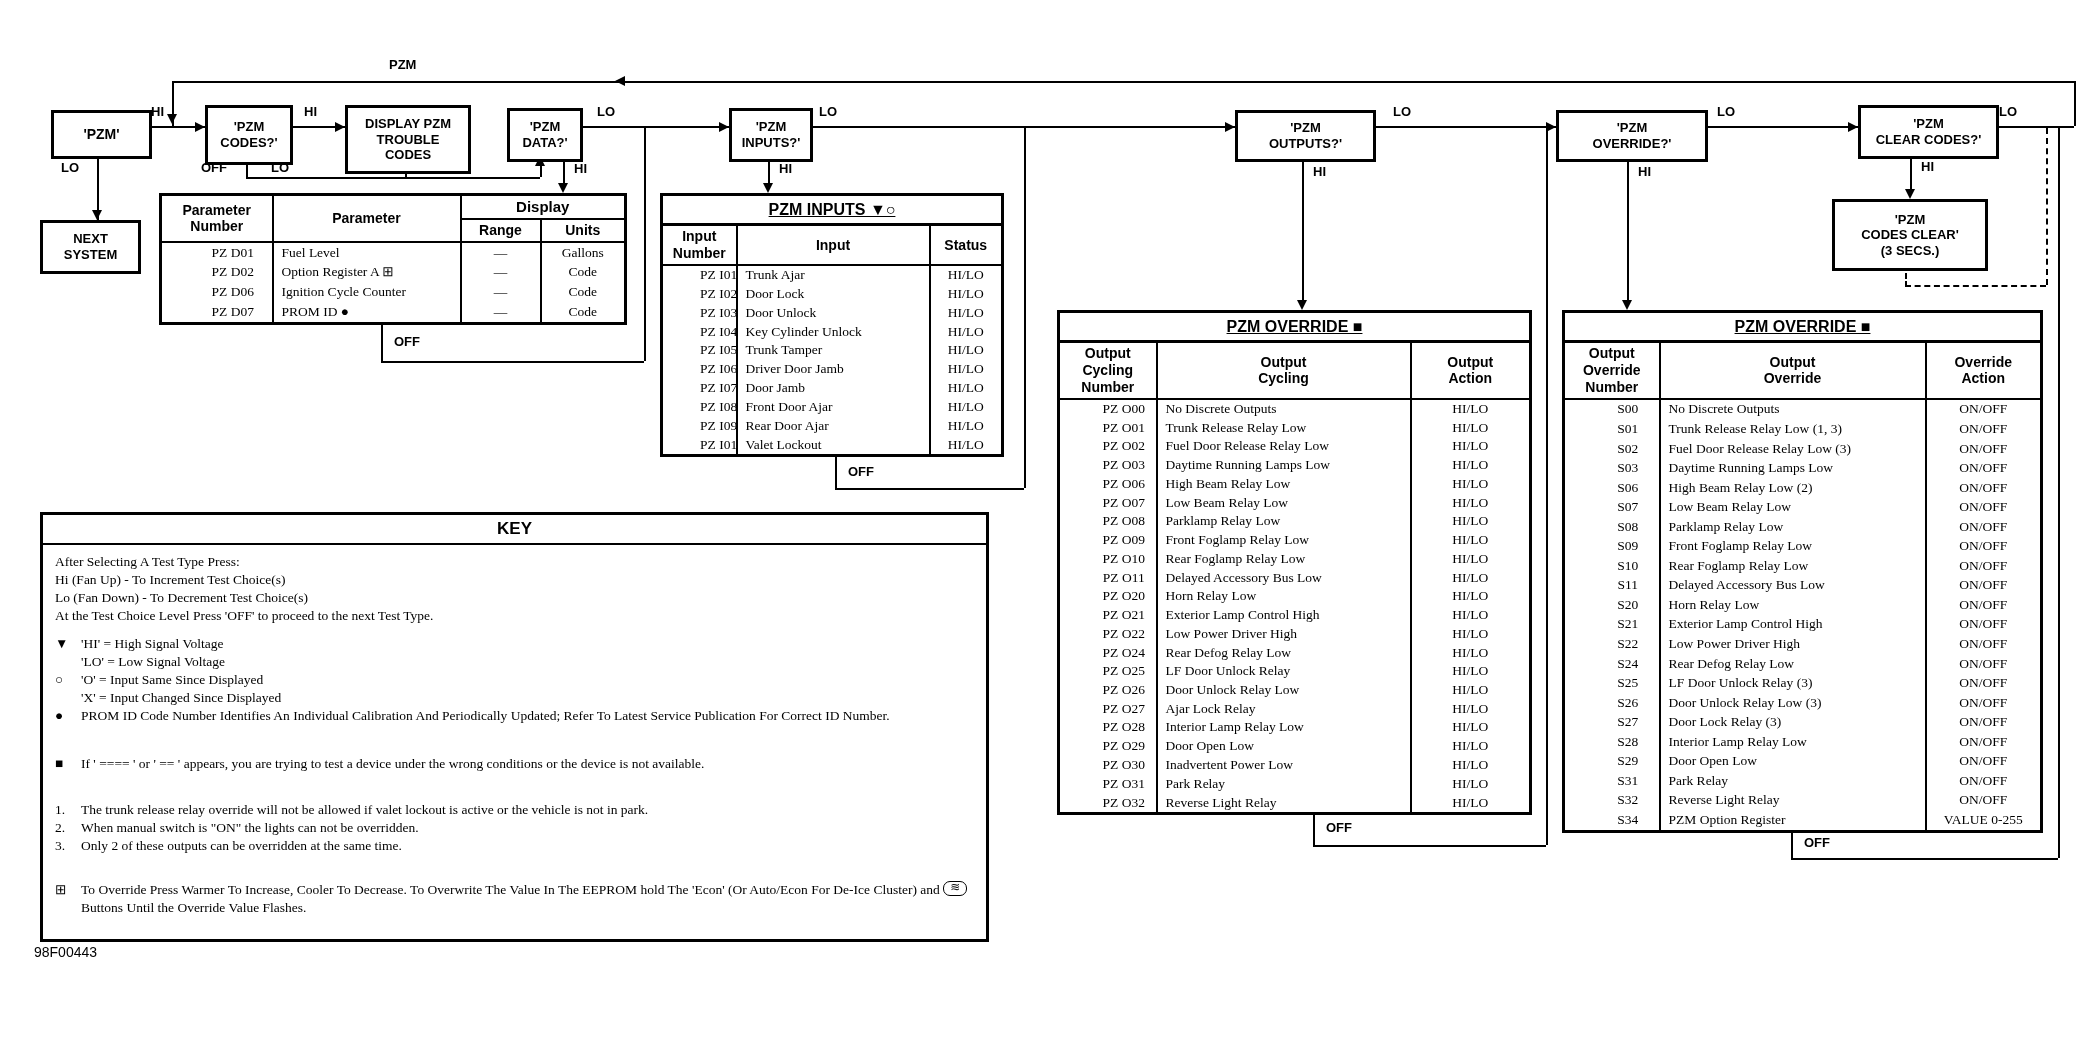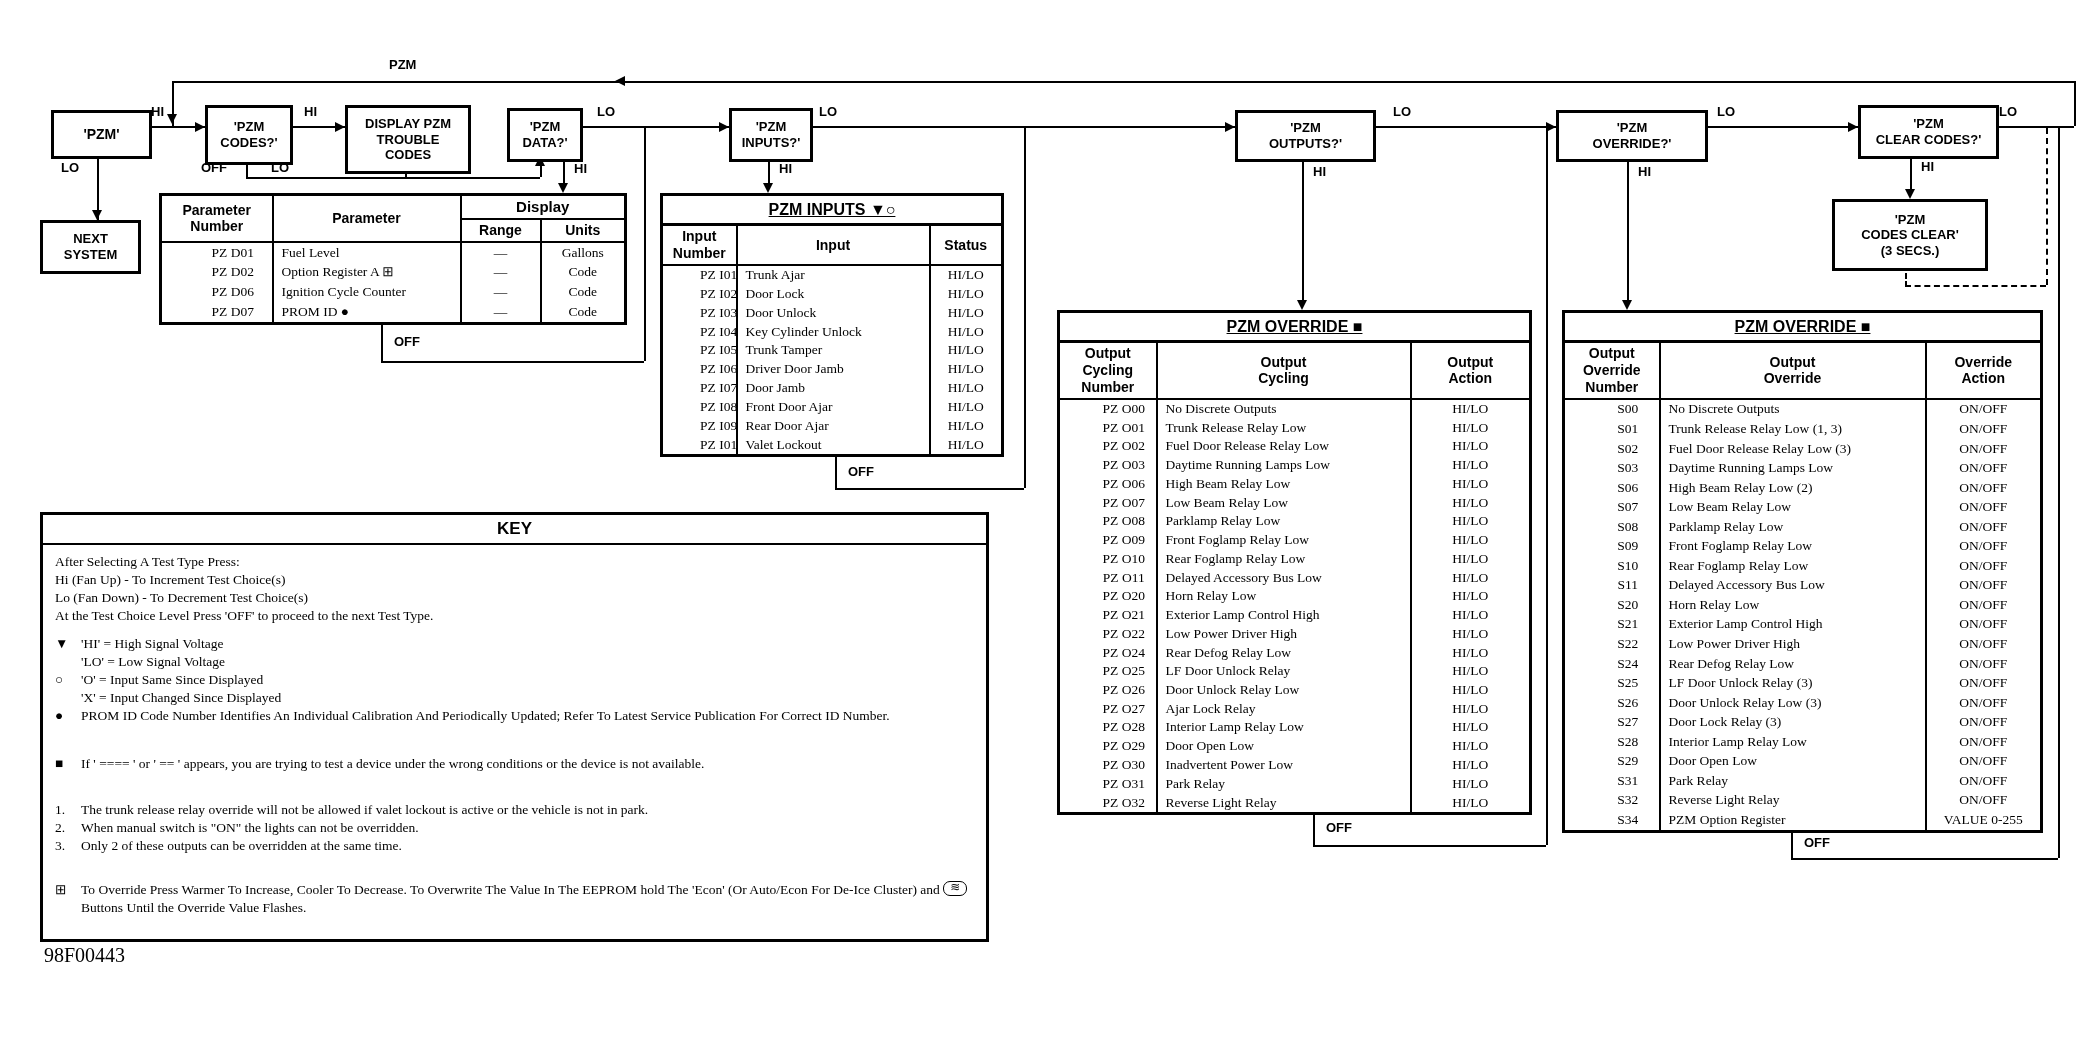--- a/index.html
+++ b/index.html
@@ -53,21 +53,21 @@
              font-family:"Liberation Sans",sans-serif;}
   .key-body{padding:8px 4px 0 12px;font-family:Liberation Serif, serif;font-size:13.5px;line-height:18px;}
   .key-plain{white-space:nowrap;}
   .key-line{display:flex;}
   .kb{flex:0 0 26px;width:26px;}
   .kt{flex:1;}
   .g1{margin-top:10px;}.g2{margin-top:30px;}.g3{margin-top:28px;}.g4{margin-top:26px;}
   .defog-icon{display:inline-block;width:22px;height:13px;border:1.5px solid #000;border-radius:7px;
               text-align:center;line-height:10px;font-size:12px;vertical-align:-2px;overflow:hidden;}
   
-  .figid{position:absolute;left:44px;top:944px;font-family:Liberation Serif, serif;font-size:20px;}
+  .figid{position:absolute;left:34px;top:944px;font-family:Liberation Sans, sans-serif;font-size:14px;}
 </style>
 </head>
 <body>
 
 <div id="canvas">
 
   <div class="hl" style="left:172px;top:81px;width:1902px;"></div>
   <div class="vl" style="left:172px;top:81px;height:45px;"></div>
   <div class="vl" style="left:2074px;top:81px;height:45px;"></div>
   <div class="ar l" style="left:615px;top:76px;"></div>

